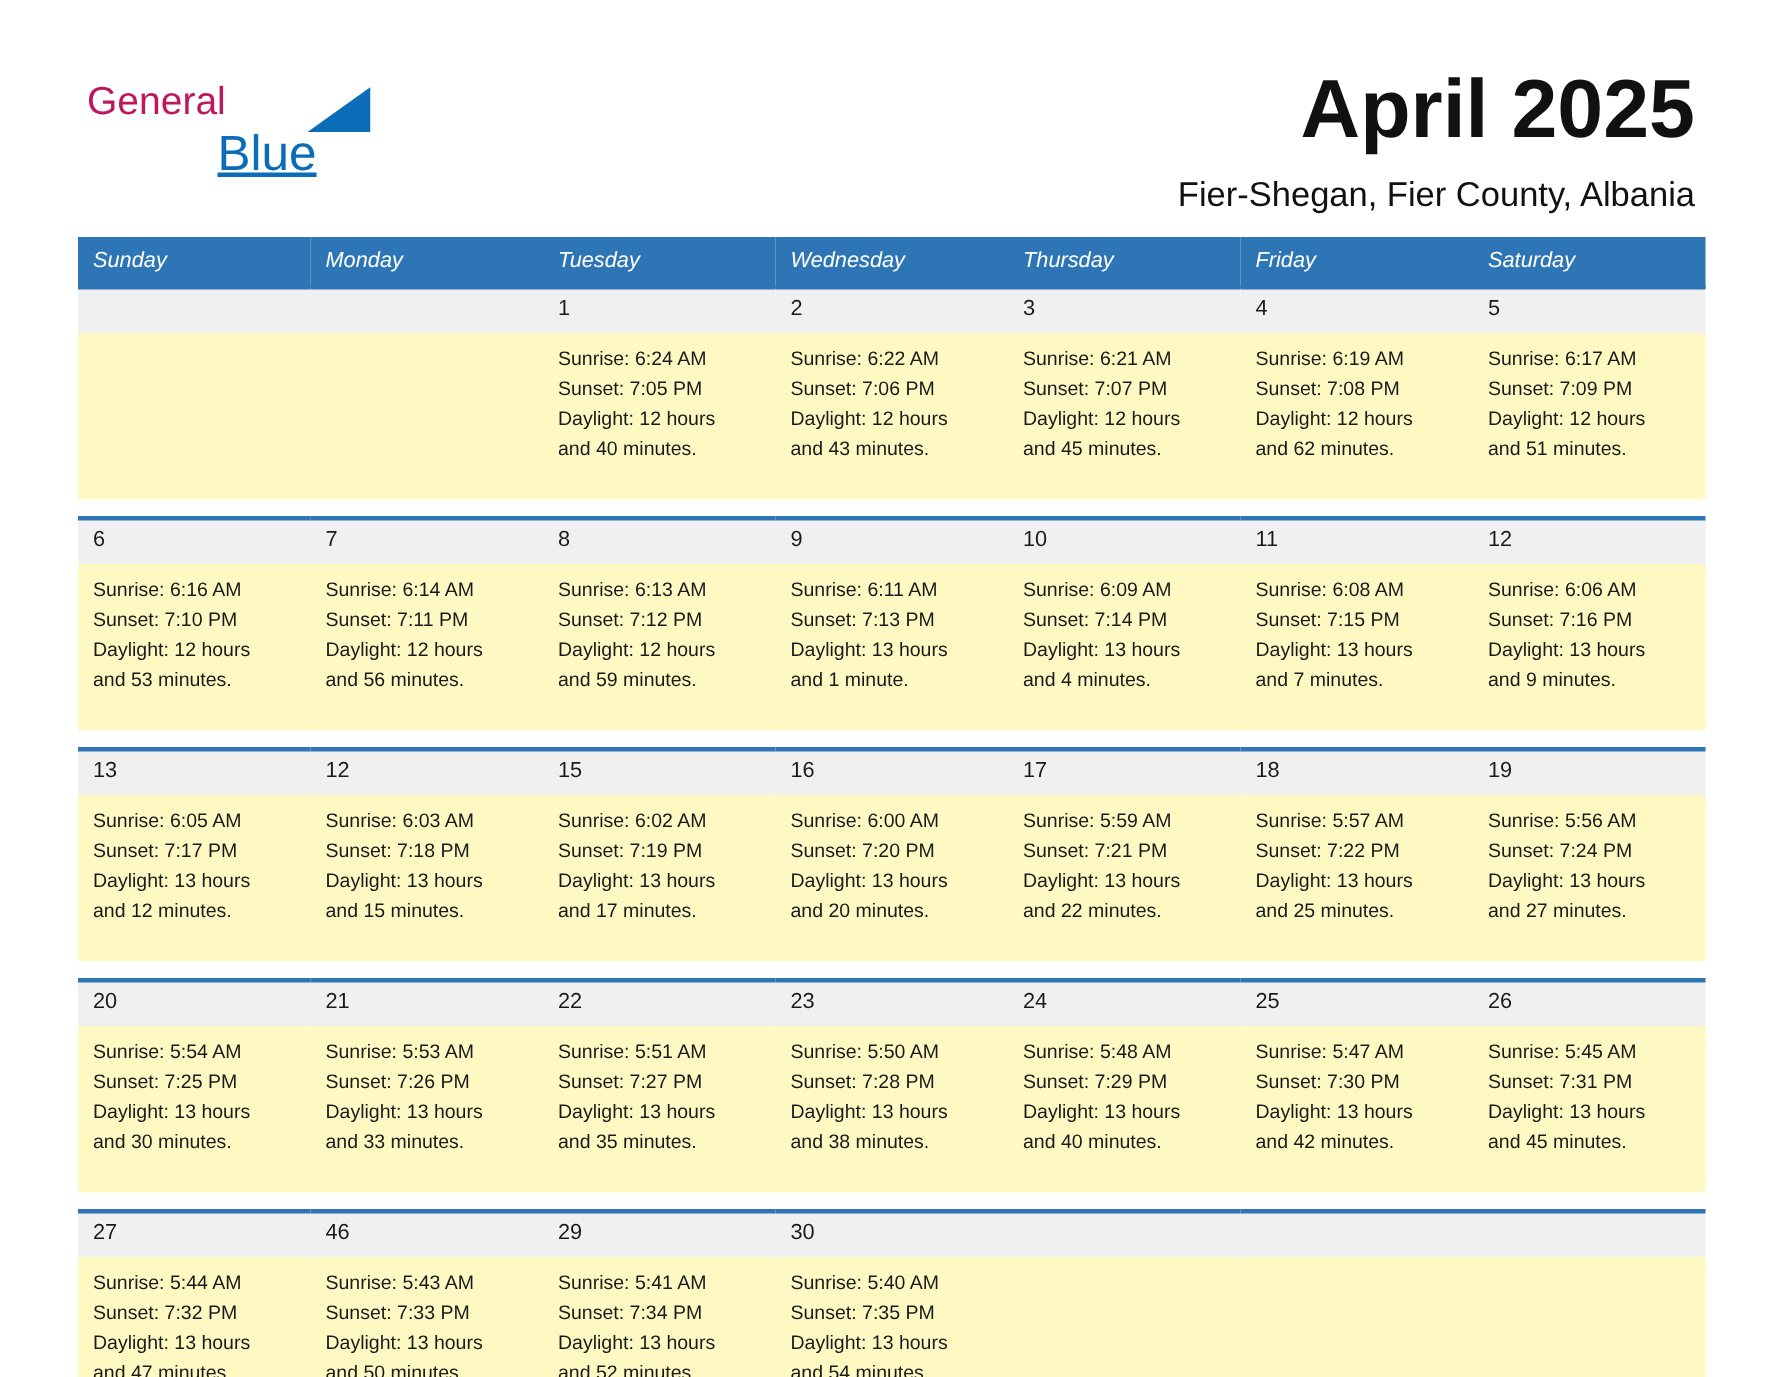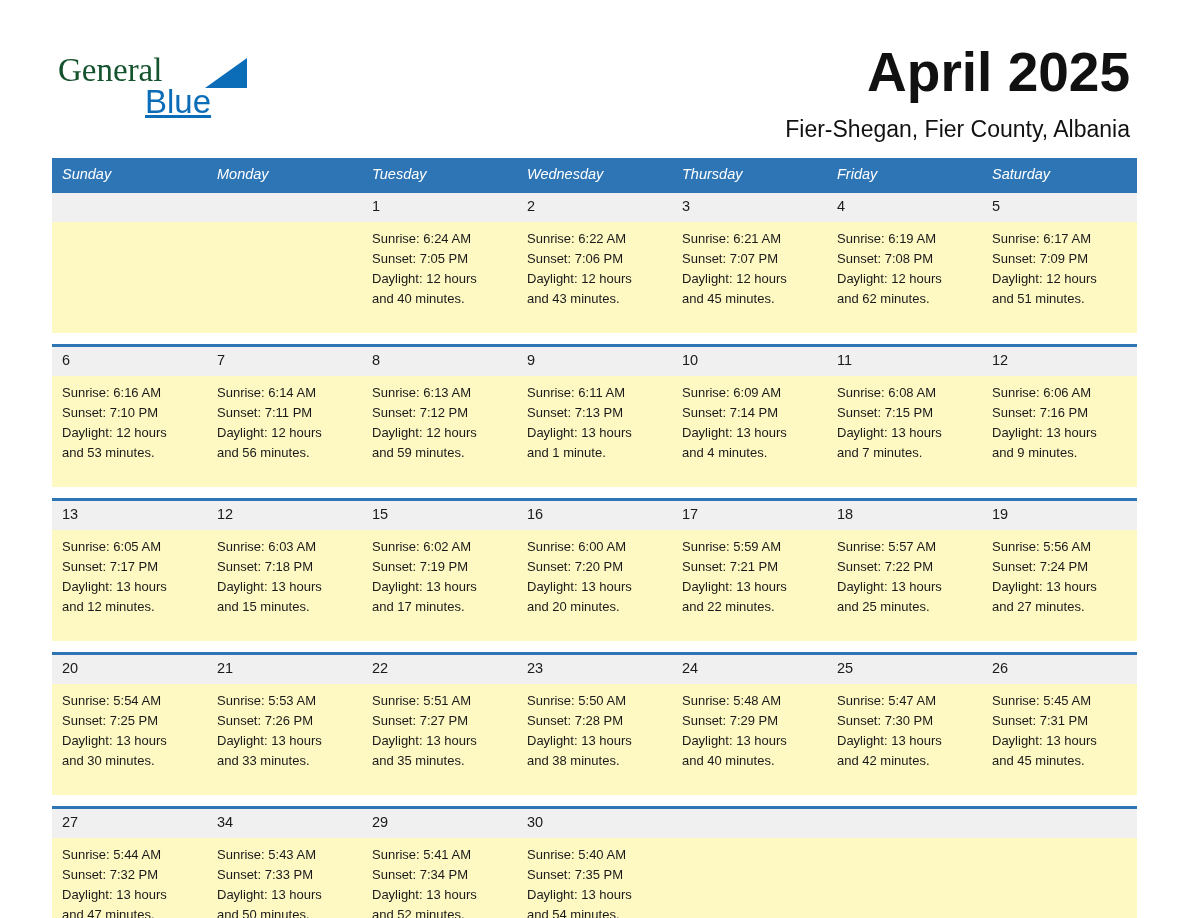--- a/index.html
+++ b/index.html
@@ -23,24 +23,24 @@
     padding: 0;
   }
   .logo {
     position: absolute;
     left: 58px;
     top: 48px;
     width: 260px;
     height: 72px;
   }
   .logo-general {
-    font-size: 33px;
+    font-size: 26px;
     letter-spacing: 0px;
-    color: #14532d;
-    font-family: Liberation Serif, serif;
+    color: #be185d;
+    font-family: Liberation Sans, sans-serif;
     line-height: 1;
     position: absolute;
     left: 0;
     top: 6px;
   }
   .logo-tri {
     position: absolute;
     left: 147px;
     top: 10px;
     width: 42px;
@@ -374,21 +374,21 @@
           <div class="line">Sunset: 7:31 PM</div>
           <div class="line">Daylight: 13 hours</div>
           <div class="line">and 45 minutes.</div>
         </td>
       </tr>
       <tr class="spacer-row">
         <td colspan="7"></td>
       </tr>
       <tr class="week">
         <td class="daynum">27</td>
-        <td class="daynum">34</td>
+        <td class="daynum">46</td>
         <td class="daynum">29</td>
         <td class="daynum">30</td>
         <td class="daynum"></td>
         <td class="daynum"></td>
         <td class="daynum"></td>
       </tr>
       <tr>
         <td class="dayinfo">
           <div class="line">Sunrise: 5:44 AM</div>
           <div class="line">Sunset: 7:32 PM</div>

